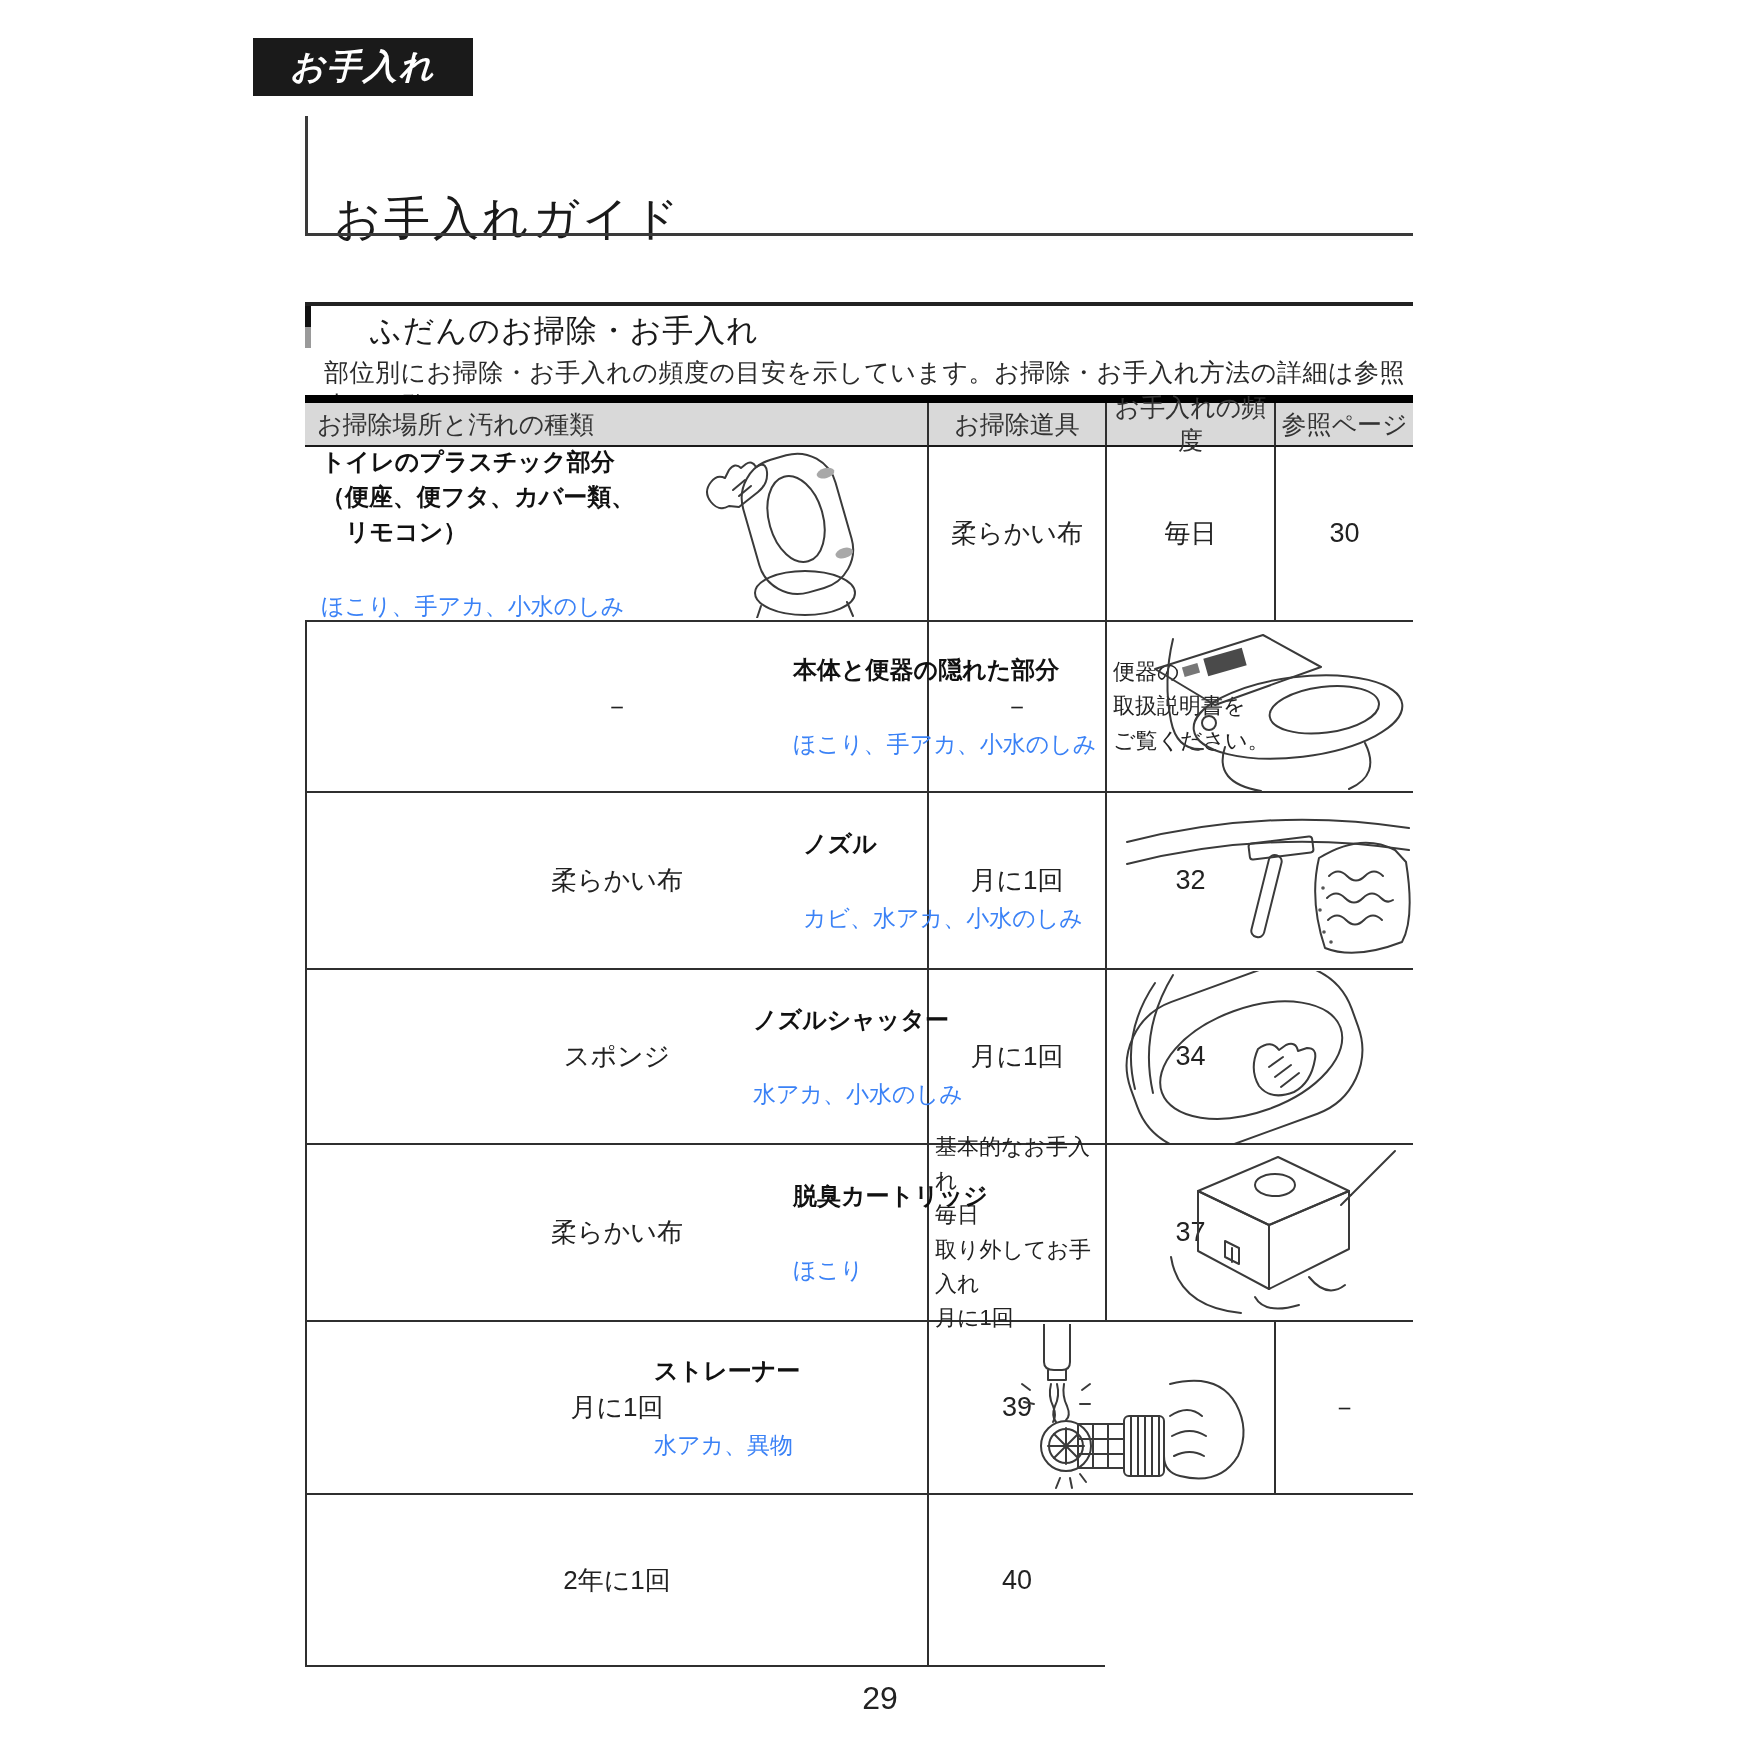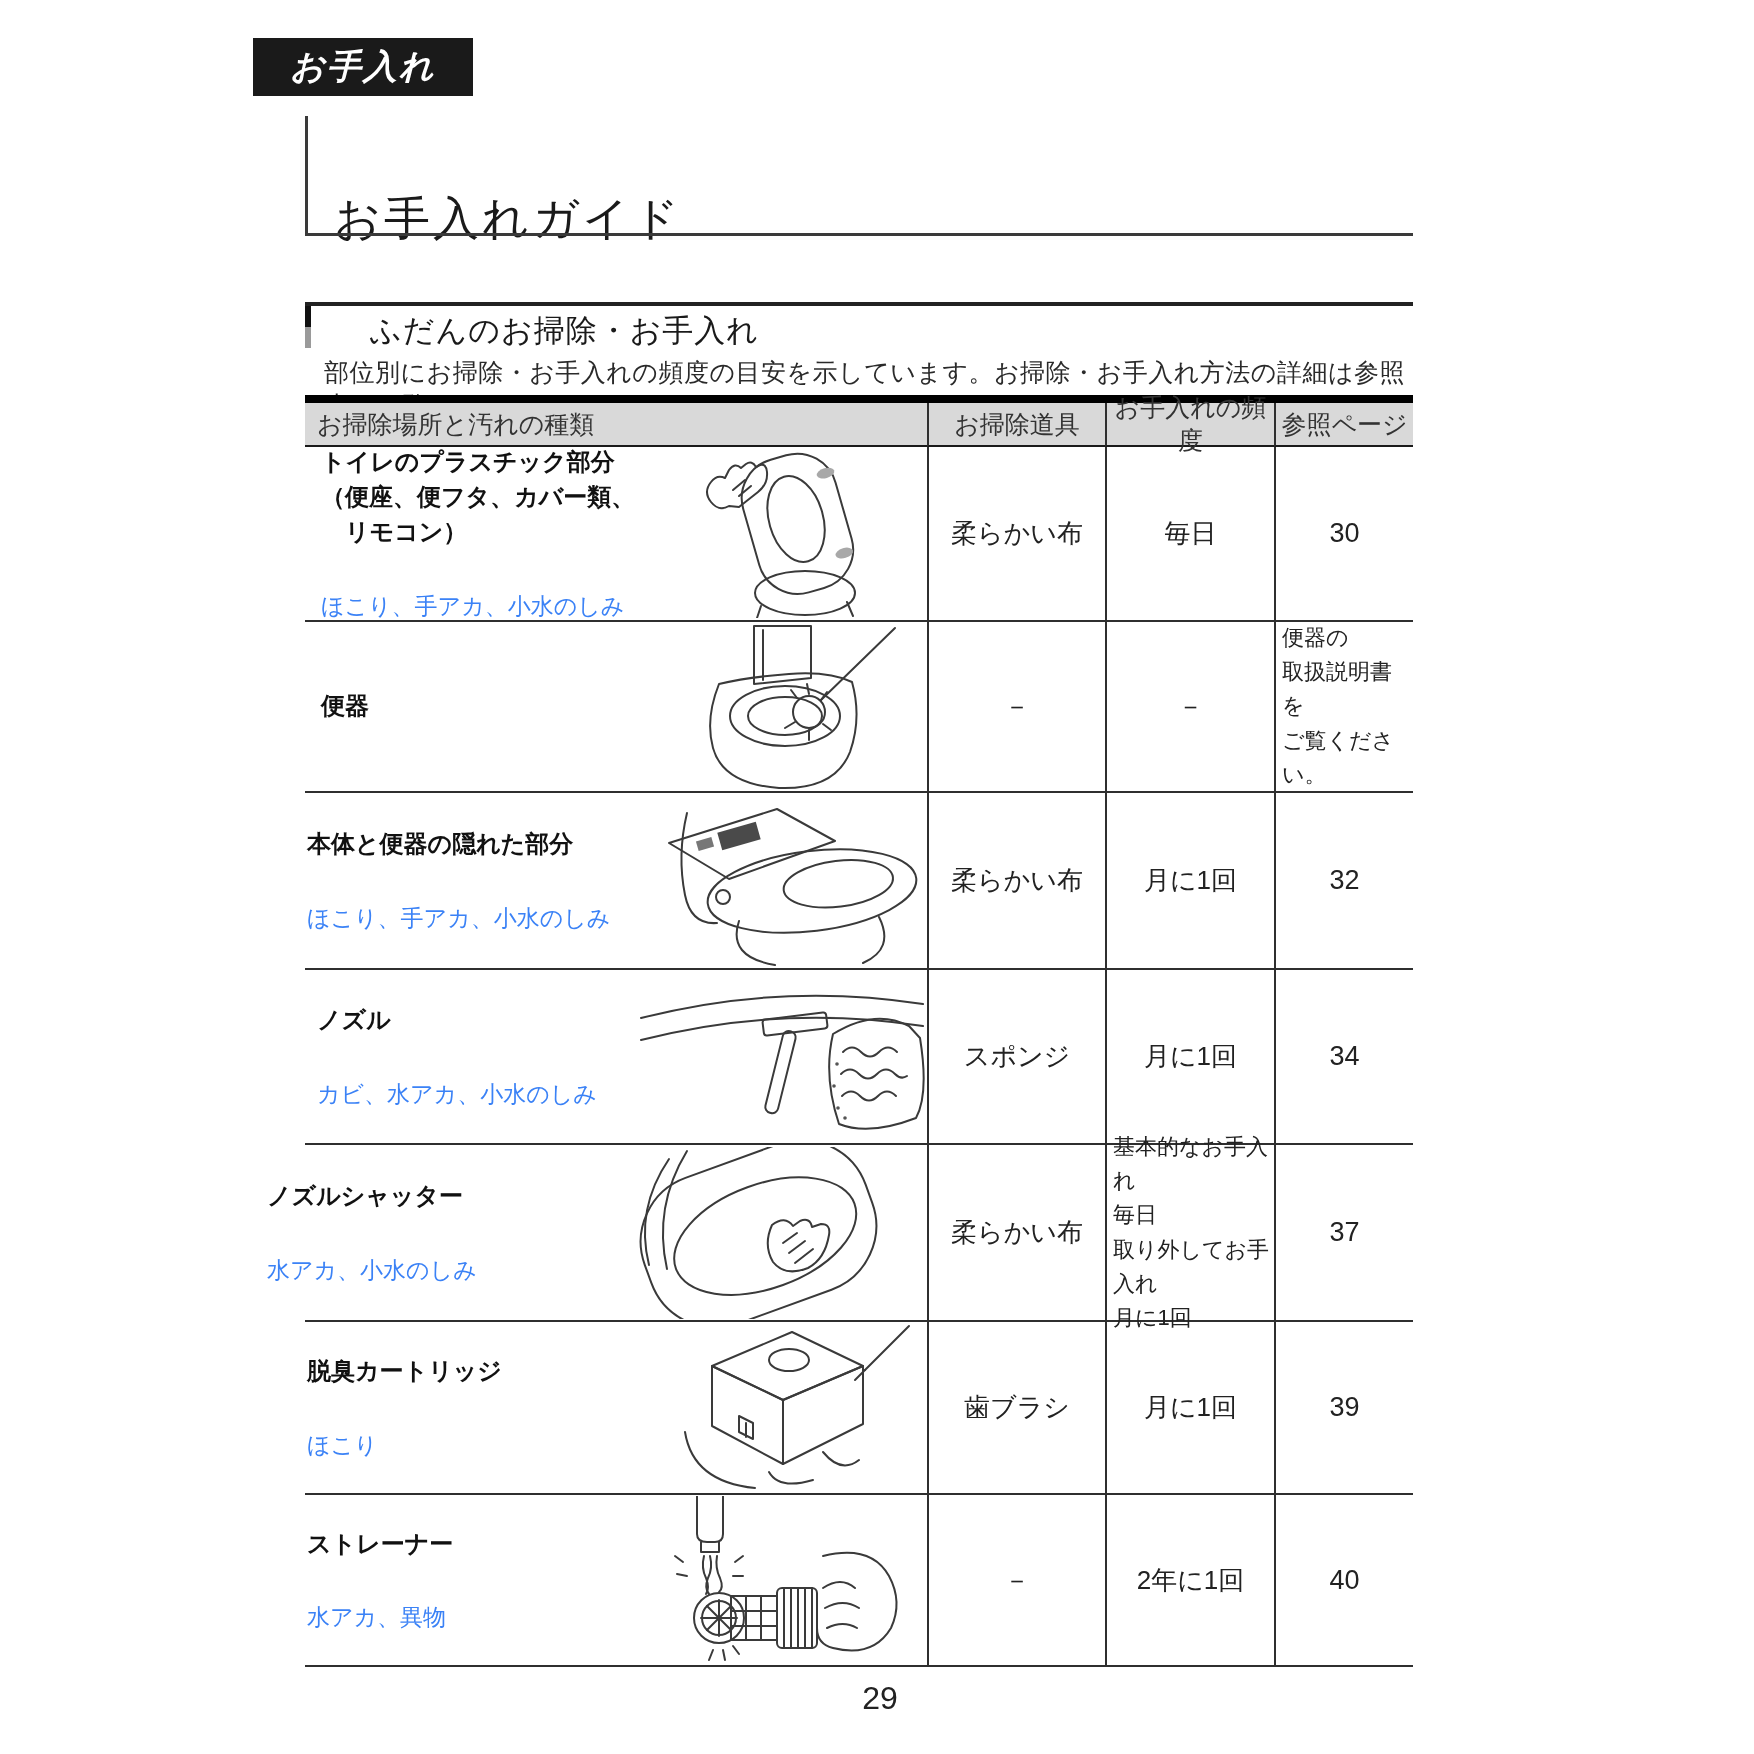--- a/index.html
+++ b/index.html
@@ -89,37 +89,20 @@
           </g>
           <path class="ln" d="M40,56 Q30,62 22,52 Q14,42 22,32 Q28,24 36,28 L40,20 Q46,12 52,18 L57,14 Q63,10 67,17 L71,15 Q77,13 78,22 Q79,34 69,42 L50,57 Z" fill="#fff"></path>
           <path class="ln" d="M44,40 L56,30 M50,46 L62,36" stroke-width="1.4"></path>
         </svg>
       </div>
     </div>
     <div class="cell vline">柔らかい布</div>
     <div class="cell vline">毎日</div>
     <div class="cell vline page-ref">30</div>
 
-    <div class="cell loc">
-      <div class="loc-text">
-        <div class="item-name">便器</div>
-      </div>
-      <div class="illus">
-        <svg width="250" height="166" viewBox="0 0 250 166">
-          <path class="ln" d="M95,2 L152,2 L152,54 L95,60 Z" fill="#fff"></path>
-          <path class="ln" d="M104,6 L104,56" stroke-width="1.4"></path>
-          <path class="ln" d="M60,60 Q46,95 54,124 Q64,160 120,164 Q176,166 191,128 Q203,94 193,58 Q170,47 130,50 Q90,53 60,60 Z" fill="#c7c7c7"></path>
-          <ellipse class="ln" cx="126" cy="92" rx="55" ry="30" fill="#b3b3b3"></ellipse>
-          <ellipse class="ln" cx="126" cy="92" rx="37" ry="19" fill="#d8d8d8"></ellipse>
-          <path class="ln" d="M236,4 L162,76" stroke-width="4"></path>
-          <circle class="ln" cx="150" cy="88" r="16" fill="#9c9c9c"></circle>
-          <path class="ln" d="M138,74 L132,66 M150,70 L148,60 M162,76 L168,68 M136,98 L126,104 M164,100 L172,106 M150,106 L150,116" stroke-width="1.6"></path>
-        </svg>
-      </div>
-    </div>
     <div class="cell vline">－</div>
     <div class="cell vline">－</div>
     <div class="cell vline small-left">便器の
 取扱説明書を
 ご覧ください。</div>
 
     <div class="cell loc">
       <div class="loc-text">
         <div class="item-name">本体と便器の隠れた部分</div>
         <div class="item-dirt">ほこり、手アカ、小水のしみ</div>
@@ -210,21 +193,20 @@
           <ellipse class="ln" cx="162" cy="36" rx="20" ry="11" fill="#b5b5b5"></ellipse>
           <polygon class="ln" points="85,42 156,76 156,140 85,102" fill="#fff"></polygon>
           <polygon class="ln" points="156,76 236,42 236,100 156,140" fill="#efefef"></polygon>
           <path class="ln" d="M112,92 l14,7 l0,16 l-14,-7 z M119,99 l0,14" stroke-width="1.6" fill="#fff"></path>
           <path class="ln" d="M282,2 L238,46" stroke-width="4"></path>
           <path class="ln" d="M238,46 L228,56" stroke-width="6"></path>
           <path class="ln" d="M58,108 Q66,158 128,164 M142,148 Q152,166 186,156 M196,128 Q214,150 232,136"></path>
         </svg>
       </div>
     </div>
-    <div class="cell vline">歯ブラシ</div>
     <div class="cell vline">月に1回</div>
     <div class="cell vline page-ref">39</div>
 
     <div class="cell loc">
       <div class="loc-text">
         <div class="item-name">ストレーナー</div>
         <div class="item-dirt">水アカ、異物</div>
       </div>
       <div class="illus">
         <svg width="300" height="168" viewBox="0 0 300 168">

